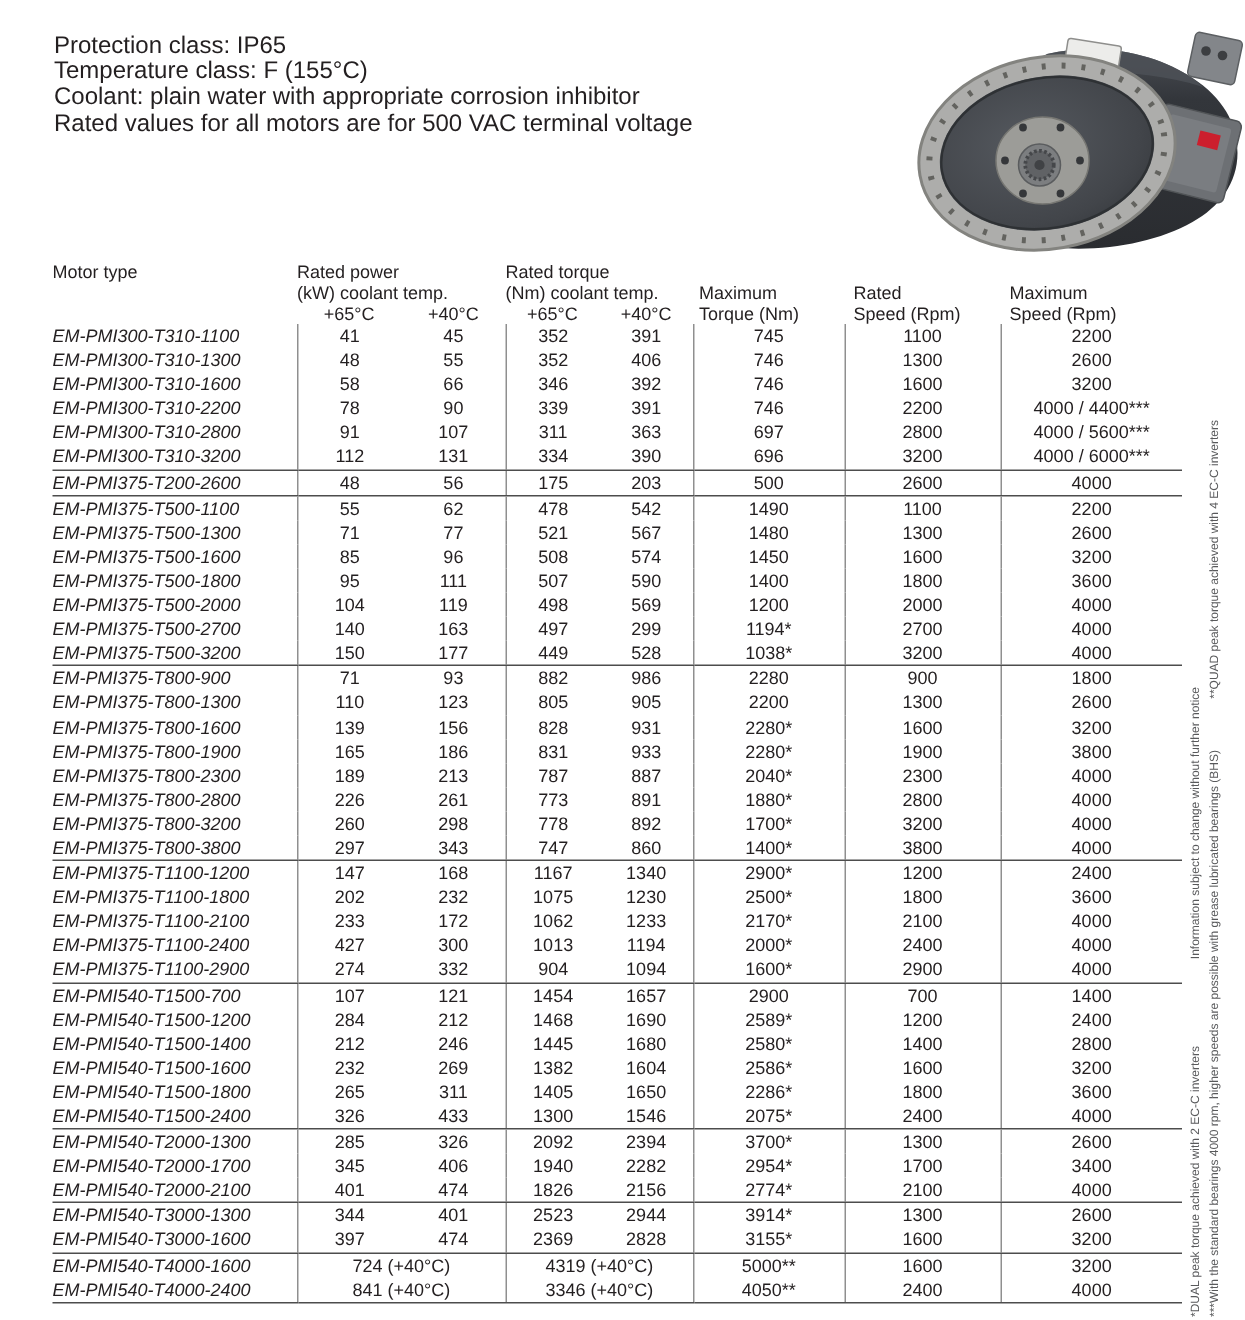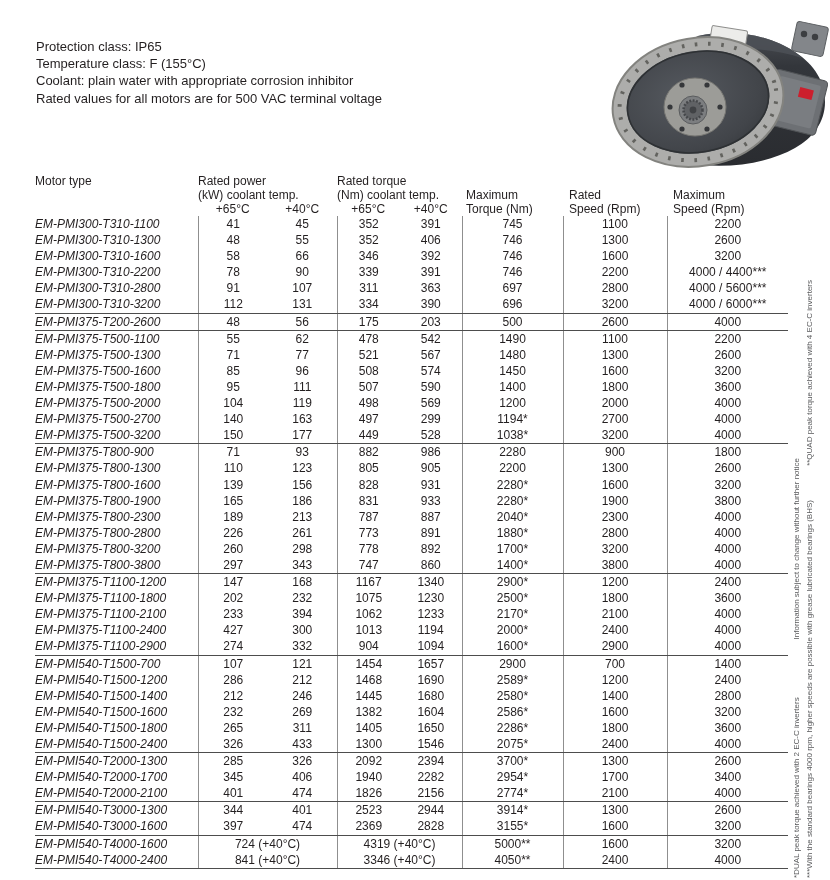--- a/index.html
+++ b/index.html
@@ -1,18 +1,18 @@
 <!DOCTYPE html>
 <html><head>
 <meta charset="utf-8">
 <style>
   html,body{margin:0;padding:0;}
   body{width:830px;height:880px;position:relative;background:#ffffff;overflow:hidden;
        font-family:"Liberation Sans",sans-serif;color:#231f20;}
-  .info{position:absolute;left:36px;top:38px;font-size:13px;line-height:17.2px;}
+  .info{position:absolute;left:36px;top:22px;font-size:16px;line-height:17.2px;}
   .photo{position:absolute;left:598px;top:8px;width:232px;height:162px;}
   .tablewrap{position:absolute;left:35px;top:174px;}
   table{border-collapse:collapse;table-layout:fixed;width:753px;}
   th,td{padding:0;font-weight:normal;}
   thead th{font-size:12px;line-height:14px;text-align:left;vertical-align:top;}
   thead .hline{height:14px;}
   thead .sub{display:flex;}
   thead .sub span{flex:1;text-align:center;}
   th.pl4{padding-left:4px;} th.pl6{padding-left:6px;}
   tbody td{font-size:12px;height:16.1px;line-height:16.1px;text-align:center;
@@ -385,21 +385,21 @@
           <td>232</td>
           <td class="vl">1075</td>
           <td>1230</td>
           <td class="vl">2500*</td>
           <td class="vl">1800</td>
           <td class="vl">3600</td>
         </tr>
         <tr>
           <td class="model">EM-PMI375-T1100-2100</td>
           <td class="vl">233</td>
-          <td>394</td>
+          <td>172</td>
           <td class="vl">1062</td>
           <td>1233</td>
           <td class="vl">2170*</td>
           <td class="vl">2100</td>
           <td class="vl">4000</td>
         </tr>
         <tr>
           <td class="model">EM-PMI375-T1100-2400</td>
           <td class="vl">427</td>
           <td>300</td>
@@ -424,21 +424,21 @@
           <td class="vl">107</td>
           <td>121</td>
           <td class="vl">1454</td>
           <td>1657</td>
           <td class="vl">2900</td>
           <td class="vl">700</td>
           <td class="vl">1400</td>
         </tr>
         <tr>
           <td class="model">EM-PMI540-T1500-1200</td>
-          <td class="vl">286</td>
+          <td class="vl">284</td>
           <td>212</td>
           <td class="vl">1468</td>
           <td>1690</td>
           <td class="vl">2589*</td>
           <td class="vl">1200</td>
           <td class="vl">2400</td>
         </tr>
         <tr>
           <td class="model">EM-PMI540-T1500-1400</td>
           <td class="vl">212</td>

